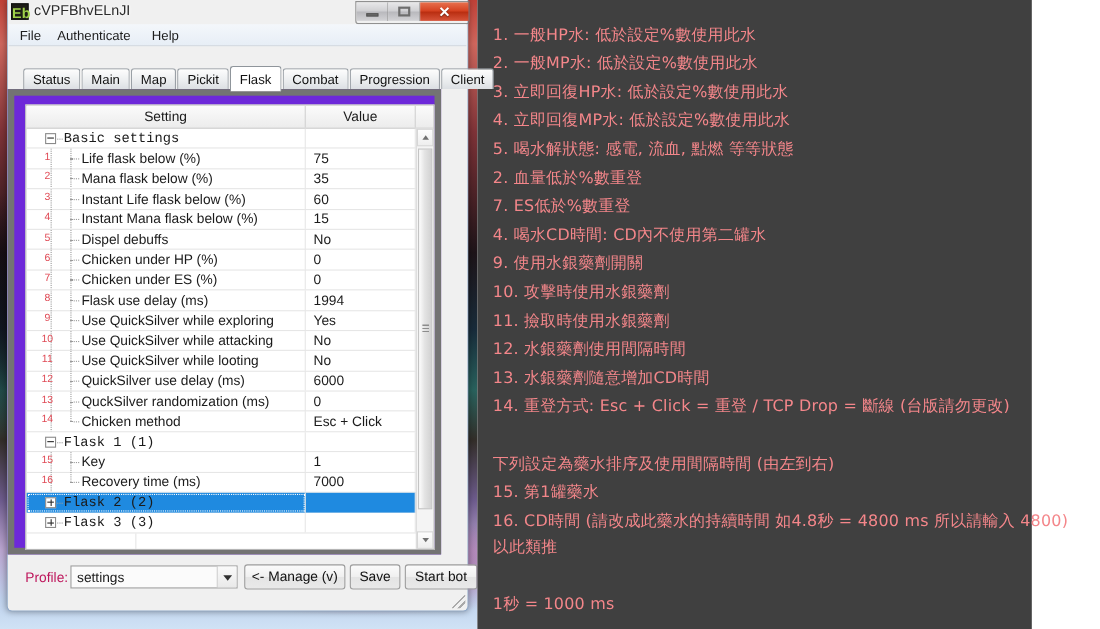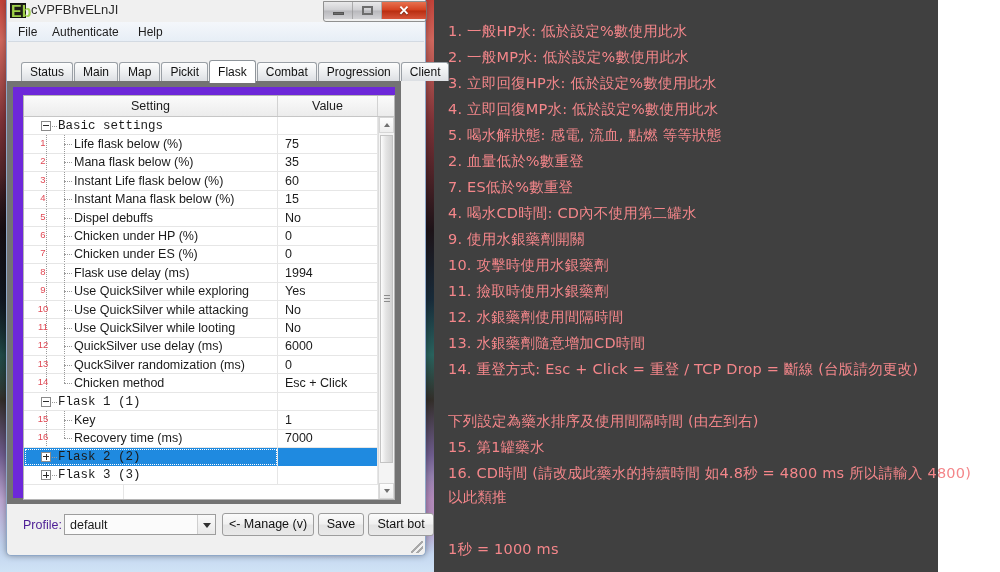--- a/index.html
+++ b/index.html
@@ -80,21 +80,21 @@
     width: 432px; height: 22px;
     background: transparent;
   }
   .title-icon {
     position: absolute;
     left: 9px; top: 3px;
     width: 16px; height: 15px;
     background: #1d1d16;
     border: 1px solid #111;
     color: #9fd14a;
-    font-size: 16px;
+    font-size: 13px;
     font-weight: bold;
     line-height: 15px;
     text-align: center;
     font-family: "Liberation Sans", sans-serif;
     box-sizing: border-box;
   }
   .title-text {
     position: absolute;
     left: 30px; top: 2px;
     font-size: 13px;
@@ -417,21 +417,21 @@
   
   .bottombar {
     position: absolute;
     left: 12px; top: 512px;
     width: 394px; height: 28px;
   }
   .profile-label {
     position: absolute;
     left: 4px; top: 6px;
     font-size: 12.5px;
-    color: #4c1d95;
+    color: #be185d;
     font-family: "Liberation Sans", sans-serif;
   }
   .combo {
     position: absolute;
     left: 45px; top: 2px;
     width: 152px; height: 21px;
     background: #fbfbfb;
     border: 1px solid #9d9d9d;
     box-sizing: border-box;
   }
@@ -791,21 +791,21 @@
               <div class="arr"></div>
             </div>
         </div>
 
       </div>
     </div>
 
     <div class="bottombar">
       <div class="profile-label">Profile:</div>
       <div class="combo">
-        <div class="val">default</div>
+        <div class="val">settings</div>
         <div class="arrowbox"></div>
       </div>
       <div class="btn btn-manage">&lt;- Manage (v)</div>
       <div class="btn btn-save">Save</div>
       <div class="btn btn-start">Start bot</div>
     </div>
 
     <div class="grip"></div>
   </div>
 

